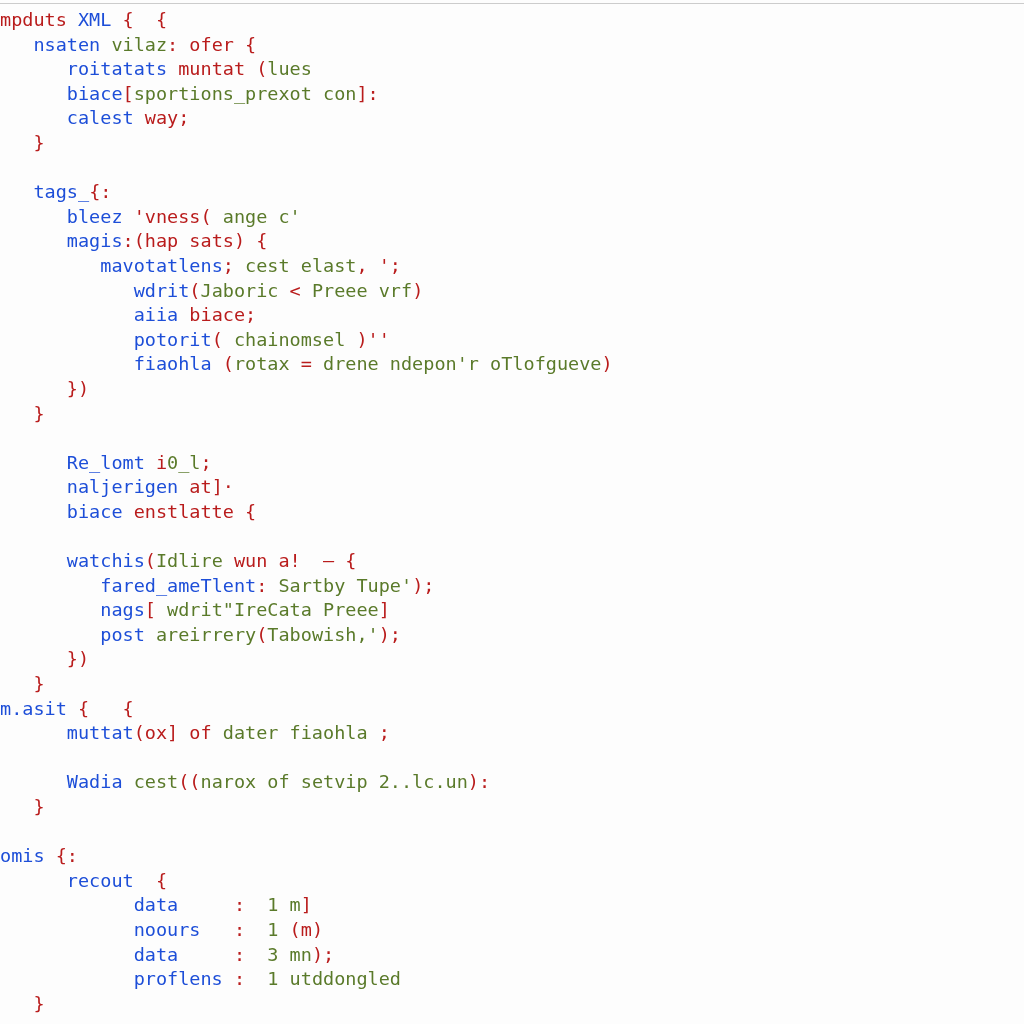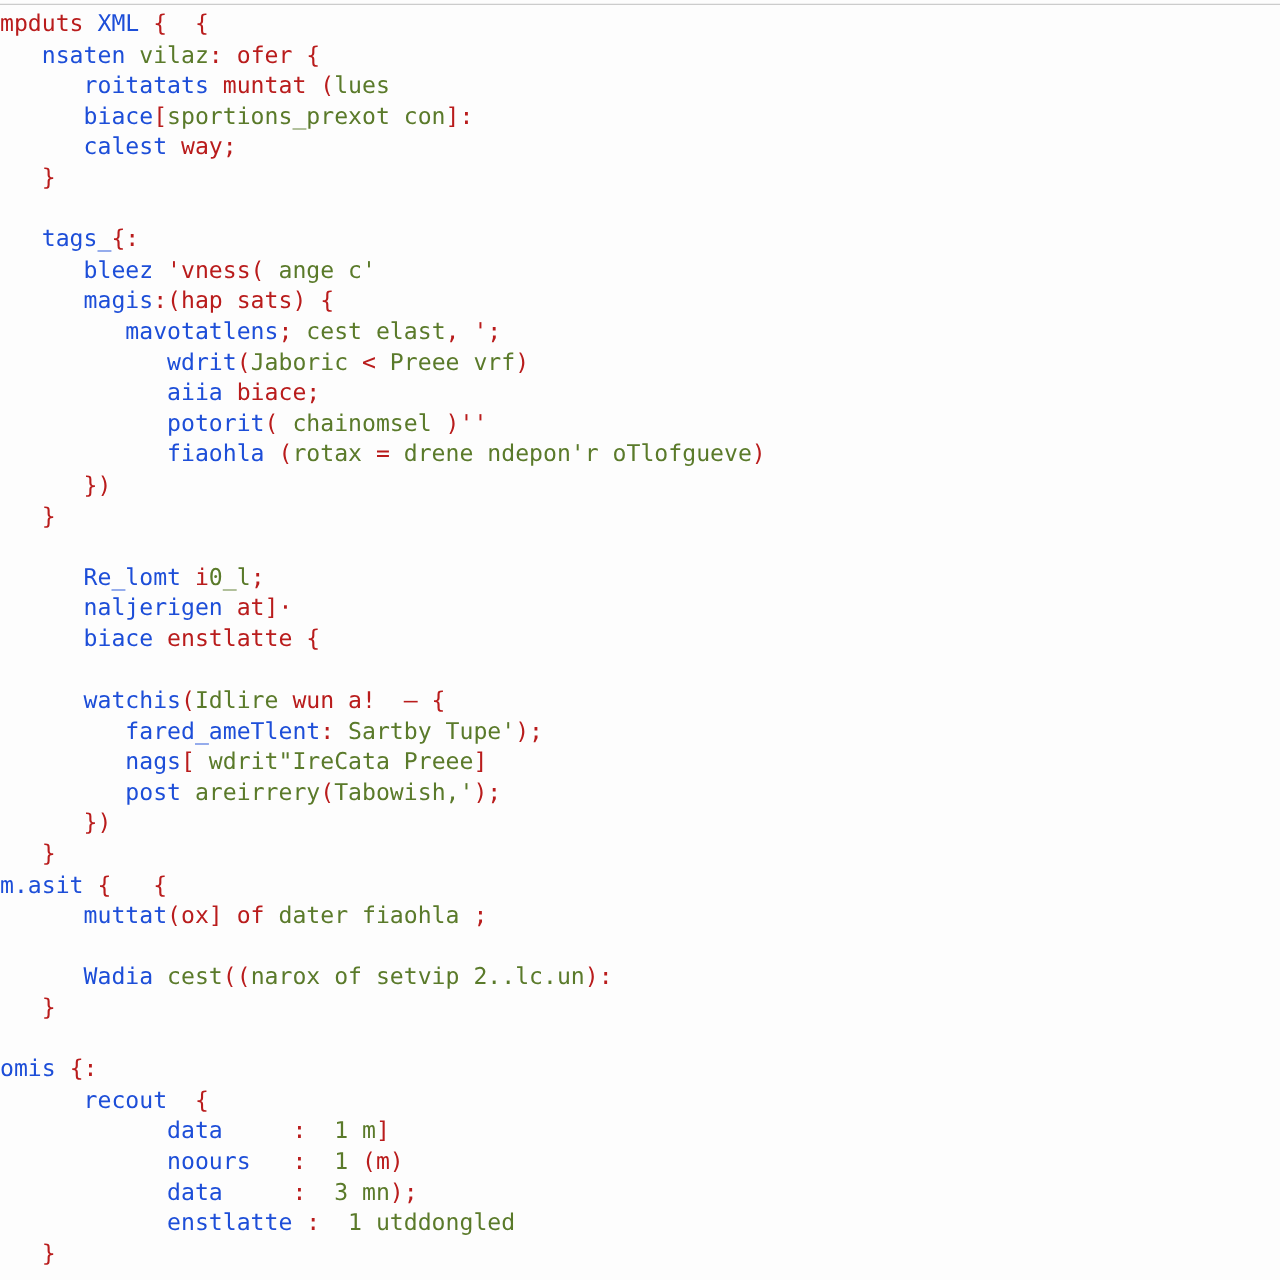--- a/index.html
+++ b/index.html
@@ -63,15 +63,15 @@
 </span><span>      <span class="kw">muttat</span><span class="pl">(ox] of </span><span class="fn">dater fiaohla</span><span class="pl"> ;</span>
 </span><span><span class="pl"></span>
 </span><span>      <span class="kw">Wadia </span><span class="fn">cest</span><span class="pl">((</span><span class="fn">narox of setvip 2..lc.un</span><span class="pl">):</span>
 </span><span>   <span class="pl">}</span>
 </span><span><span class="pl"></span>
 </span><span><span class="kw">omis </span><span class="pl">{:</span>
 </span><span>      <span class="kw">recout  </span><span class="pl">{</span>
 </span><span>            <span class="kw">data     </span><span class="pl">:  </span><span class="fn">1 m</span><span class="pl">]</span>
 </span><span>            <span class="kw">noours   </span><span class="pl">:  </span><span class="fn">1 </span><span class="pl">(m)</span>
 </span><span>            <span class="kw">data     </span><span class="pl">:  </span><span class="fn">3 mn</span><span class="pl">);</span>
-</span><span>            <span class="kw">enstlatte </span><span class="pl">:  </span><span class="fn">1 utddongled</span>
+</span><span>            <span class="kw">proflens </span><span class="pl">:  </span><span class="fn">1 utddongled</span>
 </span><span>   <span class="pl">}</span>
 </span></pre>
 
 </body></html>

